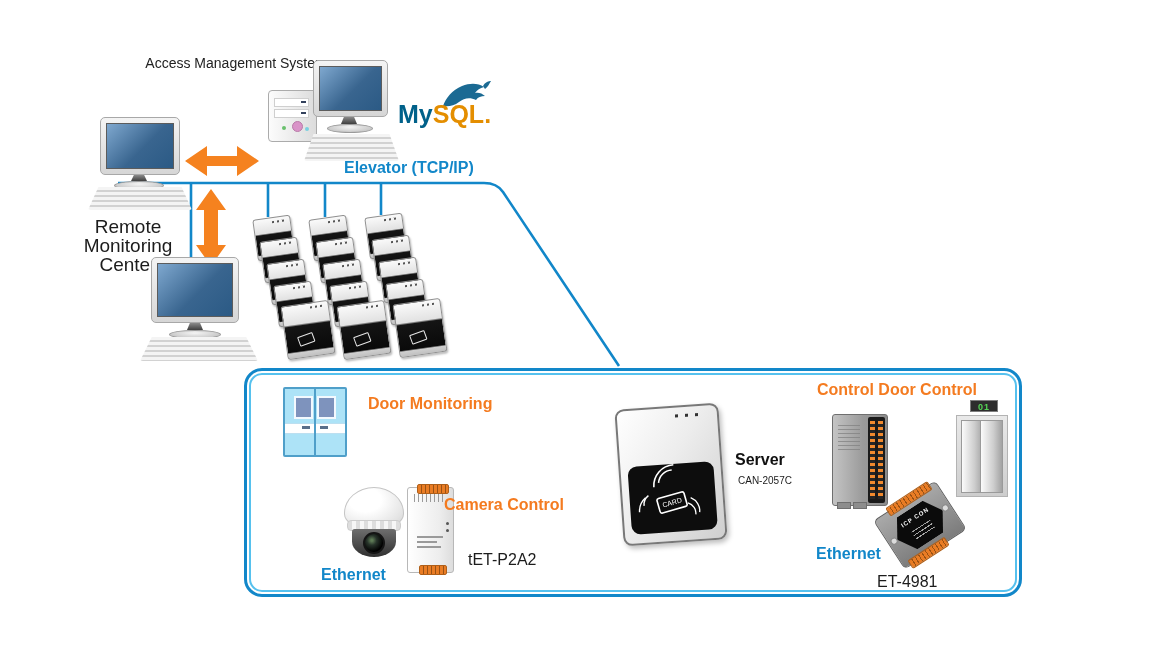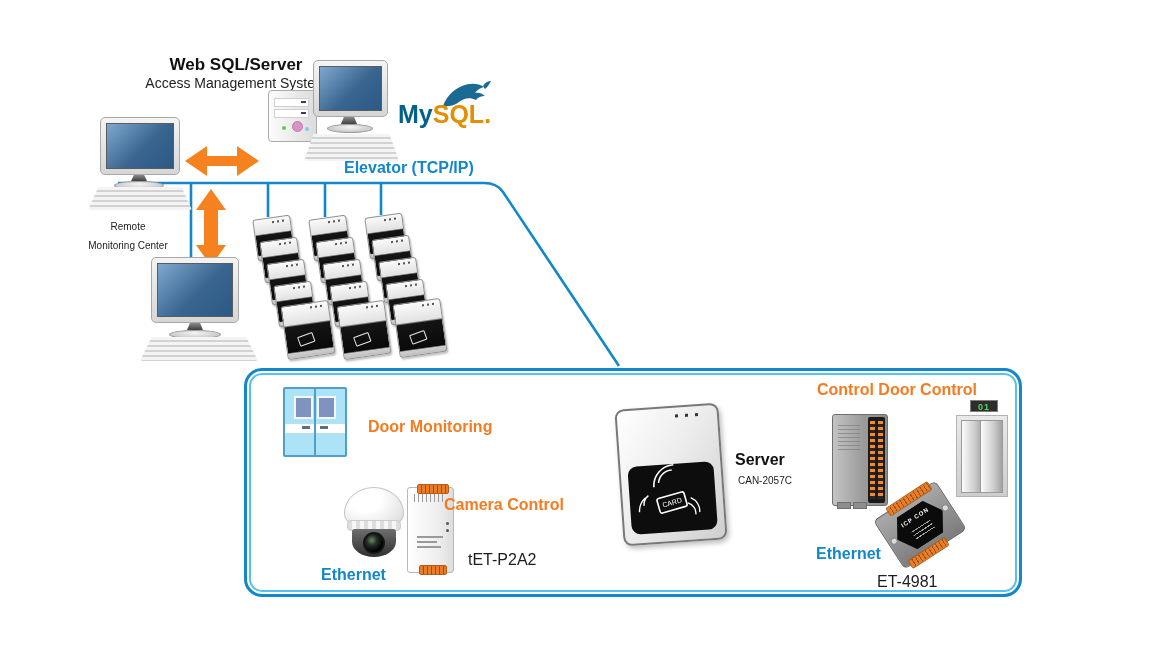--- a/index.html
+++ b/index.html
@@ -138,21 +138,20 @@
     <path class="bl" d="M118,183 H484 Q497,183 503,192 L619,366"></path>
     <path class="bl" d="M191,183 V258"></path>
     <path class="bl" d="M268,183 V217"></path>
     <path class="bl" d="M325,183 V217"></path>
     <path class="bl" d="M381,183 V215"></path>
     <polygon class="oa" points="185,161 207,146 207,156 237,156 237,146 259,161 237,176 237,166 207,166 207,176"></polygon>
     <polygon class="oa" points="211,189 196,210 204,210 204,245 196,245 211,266 226,245 218,245 218,210 226,210"></polygon>
   </svg>
 
   <div class="abs center" style="left:102px;top:55px;width:268px;">
-    <div class="title">Web SQL/Server</div>
     <div class="subtitle">Access Management System</div>
   </div>
 
   <div class="tower" style="left:268px;top:90px;width:47px;height:50px;">
     <span class="slot" style="top:7px;">
         <i></i>
       </span>
     <span class="slot" style="top:18px;">
         <i></i>
       </span>
@@ -182,21 +181,21 @@
 
   <div>
     <div class="mon-frame" style="left:100px;top:117px;width:80px;height:58px;">
       <div class="mon-screen"></div>
     </div>
     <div class="mon-neck" style="left:131px;top:175px;width:16px;height:6px;"></div>
     <div class="mon-base" style="left:114px;top:181px;width:50px;height:9px;"></div>
     <div class="kbd" style="left:88px;top:187px;width:104px;height:23px;"></div>
   </div>
 
-  <div class="abs center" style="left:53px;top:217px;width:150px;font-size:10px;line-height:19px;">
+  <div class="abs center" style="left:53px;top:217px;width:150px;font-size:19px;line-height:19px;">
     <div>Remote</div>
     <div>Monitoring Center</div>
   </div>
 
   <div>
     <div class="mon-frame" style="left:151px;top:257px;width:88px;height:66px;">
       <div class="mon-screen"></div>
     </div>
     <div class="mon-neck" style="left:187px;top:323px;width:16px;height:7px;"></div>
     <div class="mon-base" style="left:169px;top:330px;width:52px;height:9px;"></div>
@@ -232,21 +231,21 @@
   <div class="door">
     <div class="door-win" style="left:9px;"></div>
     <div class="door-win" style="right:9px;"></div>
     <div class="door-band"></div>
     <div class="door-mark" style="left:17px;"></div>
     <div class="door-mark" style="left:35px;"></div>
     <div class="door-div"></div>
   </div>
 
   <div class="abs" style="left:368px;top:395px;">
-    <div class="orange-h" style="margin-bottom:4px;margin-top:23px;">Door Monitoring</div>
+    <div class="orange-h" style="margin-bottom:4px;">Door Monitoring</div>
   </div>
 
   <div class="cam">
     <div class="cam-cap"></div>
     <div class="cam-ring"></div>
     <div class="cam-hemi"></div>
     <div class="cam-lens"></div>
   </div>
 
   <div class="tet">

